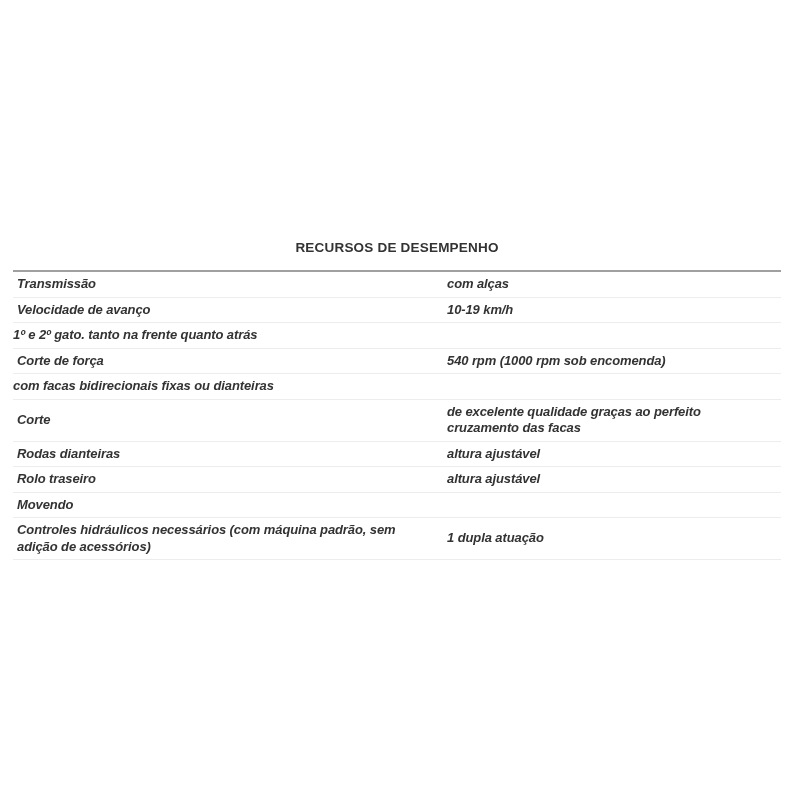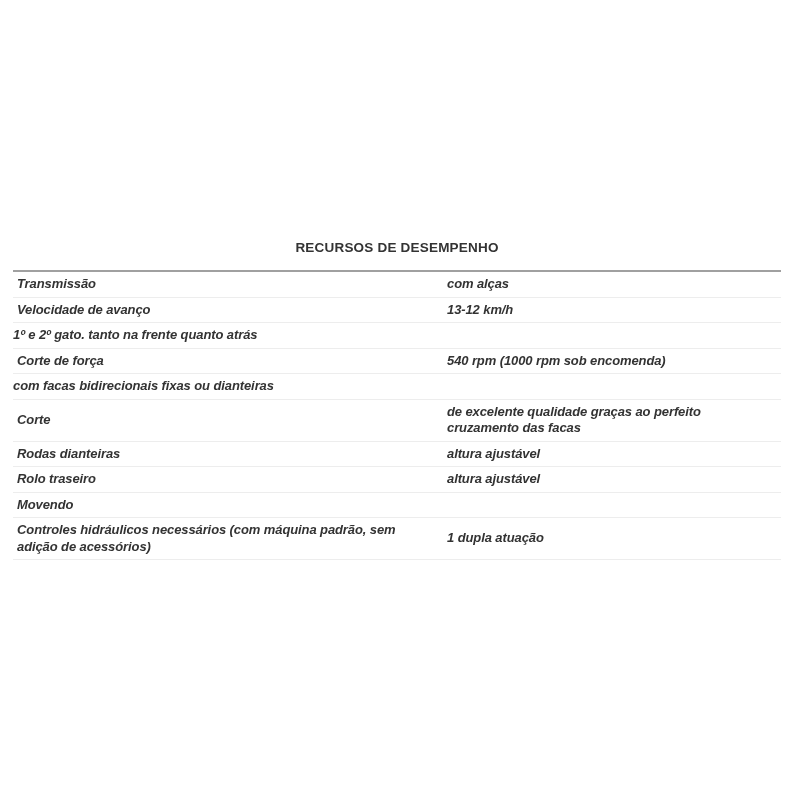--- a/index.html
+++ b/index.html
@@ -64,21 +64,21 @@
 <div class="viewport">
   <div class="page">
     <h1 class="title">RECURSOS DE DESEMPENHO</h1>
     <div class="spec-table" id="spec-table">
         <div class="row">
           <div class="cell label">Transmissão</div>
           <div class="cell value">com alças</div>
         </div>
         <div class="row">
           <div class="cell label">Velocidade de avanço</div>
-          <div class="cell value">13-12 km/h</div>
+          <div class="cell value">10-19 km/h</div>
         </div>
         <div class="row">
           <div class="cell value">1º e 2º gato. tanto na frente quanto atrás</div>
         </div>
         <div class="row">
           <div class="cell label">Corte de força</div>
           <div class="cell value">540 rpm (1000 rpm sob encomenda)</div>
         </div>
         <div class="row">
           <div class="cell value">com facas bidirecionais fixas ou dianteiras</div>

